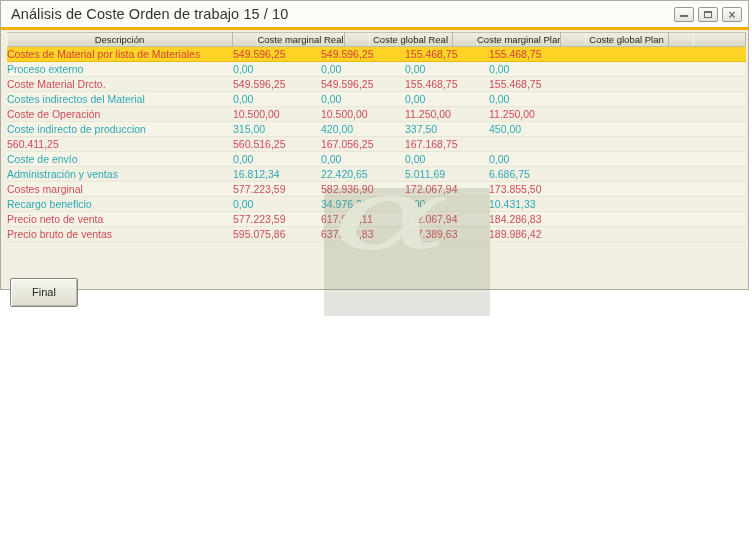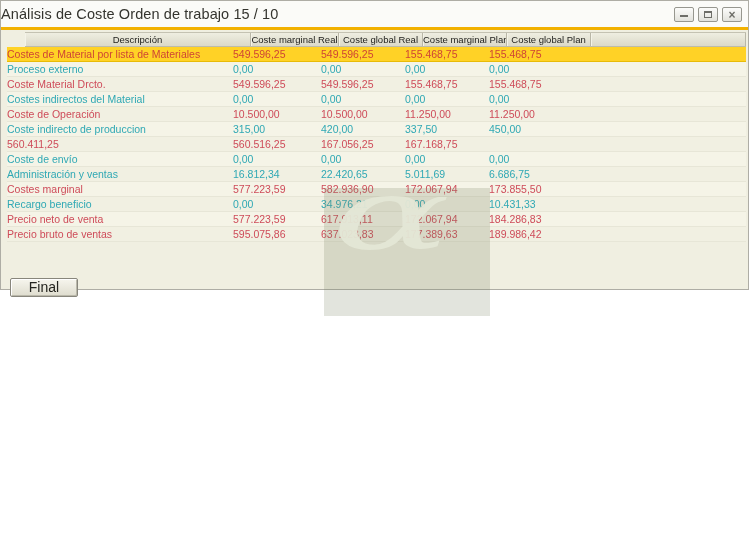--- a/index.html
+++ b/index.html
@@ -5,21 +5,21 @@
   * { margin:0; padding:0; box-sizing:border-box; }
   html,body { background:#ffffff; }
   body { font-family:"Liberation Sans", sans-serif; color:#30302b; }
   .stage { position:relative; width:752px; height:545px; background:#ffffff; overflow:hidden; }
 
   
   .window { position:absolute; background:#e9e8da; border:1px solid #aeada5; box-shadow:0 0 0 1px #f6f6f2 inset; }
   .win-top { left:0; top:1; width:746px; height:252px; }
   .win-bottom { left:0; top:255; width:749px; height:290px; }
 
-  .titlebar { position:relative; height:29px; background:#fbfbf8; display:flex; align-items:center; padding-left:0; }
+  .titlebar { position:relative; height:29px; background:#fbfbf8; display:flex; align-items:center; padding-left:10px; }
   .win-top .titlebar { border-bottom:2px solid #a5a49c; }
   .win-bottom .titlebar { height:26px; }
   .title { font-size:14.5px; color:#34342e; letter-spacing:0.1px; white-space:nowrap; }
   .accent-bar { height:3px; background:#f2b100; }
 
   .controls { position:absolute; right:6px; top:6px; display:flex; gap:4px; }
   .ctrl { width:20px; height:15px; display:flex; align-items:center; justify-content:center;
           background:linear-gradient(#fdfdfd,#ececea); border:1px solid #c6c6c2; border-radius:2px;
           font-size:11px; line-height:1; color:#b9b9b5; }
   .win-bottom .ctrl { border-color:#97978f; color:#6e6e68; background:linear-gradient(#fcfcfa,#e2e2dc); }
@@ -56,34 +56,34 @@
   .sarrow { position:absolute; top:0; width:15px; height:13px; background:#dcdacc;
             border:1px solid #b0aea2; box-shadow:inset 1px 1px 0 #f4f3ea;
             font-size:7px; line-height:12px; text-align:center; color:#55534a; }
   .sarrow.left { left:0; }
   .sarrow.right { right:0; }
   .sthumb { position:absolute; left:16px; top:0; width:96px; height:13px; background:#dcdacc;
             border:1px solid #b0aea2; box-shadow:inset 1px 1px 0 #f6f5ec; }
 
   
   .btnrow { position:absolute; left:7px; top:202px; display:flex; gap:8px; }
-  .btn { height:19px; border:1px solid #88867c; border-radius:2px;
+  .btn { height:29px; border:1px solid #88867c; border-radius:2px;
          background:linear-gradient(#f7f6ee,#dedcce); box-shadow:inset 1px 1px 0 #ffffff, inset -1px -1px 0 #bab8aa;
-         font-size:14px; color:#24241f; display:flex; align-items:center; justify-content:center;
+         font-size:11px; color:#24241f; display:flex; align-items:center; justify-content:center;
          font-family:"Liberation Sans", sans-serif; }
   .btn span { display:block; line-height:13px; }
   .btn-u span::first-letter { text-decoration:underline; }
   .w-final { width:68px; } .w-imprimir { width:66px; } .w-detalle { width:48px; } .w-centro { width:97px; }
 
   .redmark { position:absolute; right:2px; top:205px; }
 
   
-  .costhead { position:absolute; left:24px; right:2px; top:2px; height:15px; display:grid;
+  .costhead { position:absolute; left:6px; right:2px; top:2px; height:15px; display:grid;
               grid-template-columns:226px 88px 84px 84px 84px 1fr;
-              background:linear-gradient(#efeee1,#dbd9c9); border-top:1px solid #c4c2b2; border-bottom:1px solid #bdbbab; }
+              background:linear-gradient(#efeee1,#dbd9c9); border-top:1px solid #c4c2b2; border-bottom:1px solid #bdbbab;gap:24px; }
   .costhead .hc { font-size:9.5px; line-height:13px; text-align:center; color:#232320;
                   border-right:1px solid #b9b7a7; box-shadow:inset 1px 0 0 #f4f3e8; white-space:nowrap; overflow:hidden; }
   .costbody { position:absolute; left:6px; right:2px; top:17px; }
   .crow { display:grid; grid-template-columns:226px 88px 84px 84px 84px 1fr; height:15px;
           background:#f1f0e2; border-bottom:1px solid #e7e6d7; }
   .crow:nth-child(even) { background:#f5f4e7; }
   .crow.hl { background:#ffd226; border-bottom:1px solid #e8bb08; }
   .cc { font-size:10.5px; line-height:14px; white-space:nowrap; overflow:hidden; }
   .cc.desc { }
   .cc.num { text-align:left; padding-right:7px; }

